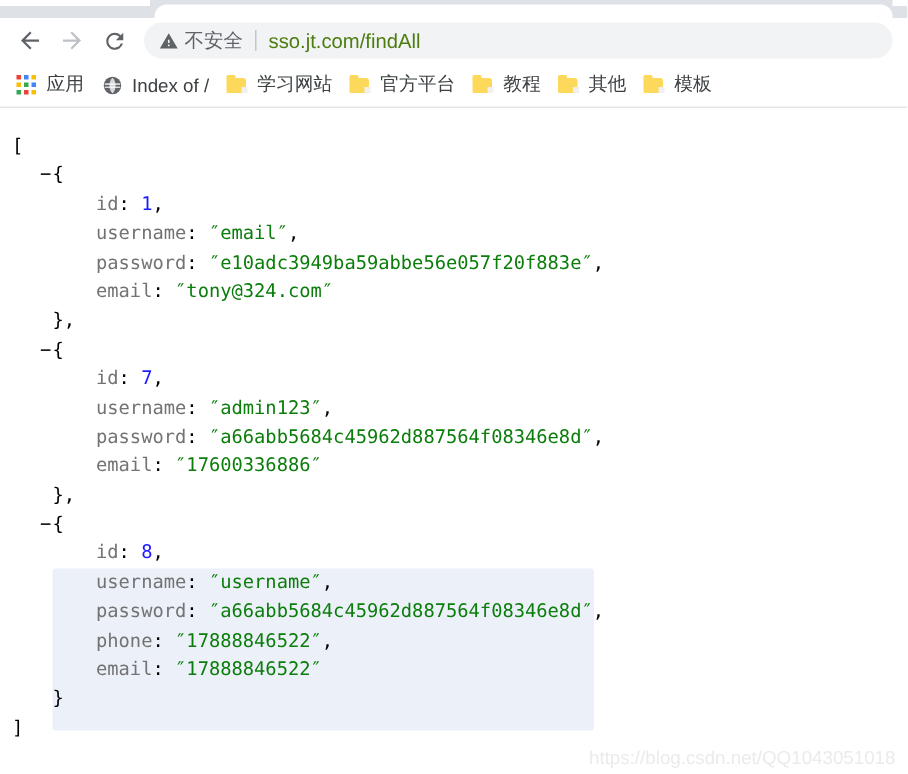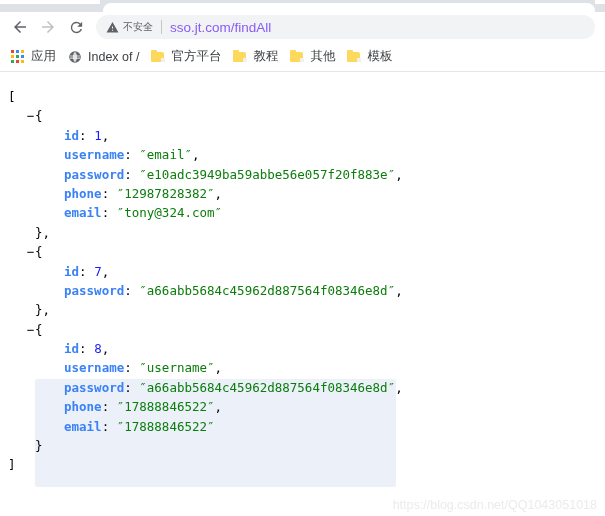--- a/index.html
+++ b/index.html
@@ -55,29 +55,29 @@
     height: 24px;
     margin-left: 6px; margin-right: 10px;
     background: #f1f3f4;
     border-radius: 12px;
     display: flex; align-items: center;
     padding: 0 10px;
     overflow: hidden;
   }
   .warn-icon { flex: 0 0 auto; margin-right: 4px; display: flex; align-items: center; }
   .warn-label {
-    font-size: 10px; color: #5f6368; white-space: nowrap;
+    font-size: 13px; color: #5f6368; white-space: nowrap;
     flex: 0 0 auto;
   }
   .omni-sep {
     width: 1px; height: 14px; background: #c4c7c5;
     margin: 0 8px; flex: 0 0 auto;
   }
   .omni-url {
-    font-size: 13.5px; color: #8b5cf6; white-space: nowrap;
+    font-size: 13.5px; color: #4d7c0f; white-space: nowrap;
     overflow: hidden; text-overflow: ellipsis;
   }
 
   
   .bookmarks {
     position: absolute; left: 0; top: 42px; width: 605px; height: 30px;
     background: #ffffff;
     display: flex; align-items: center;
     padding-left: 6px;
     border-bottom: 1px solid #e4e6e8;
@@ -138,21 +138,21 @@
   .hl {
     position: absolute; left: 35px; top: 306px;
     width: 361px; height: 108px;
     background: #ecf0f9;
     border-radius: 2px;
   }
   .json-lines { position: relative; z-index: 2; }
 
   .bracket { color: #000000; }
   .brace { color: #000000; }
-  .key { color: #3b82f6; font-weight: bold; }
+  .key { color: #737373; font-weight: normal; }
   .num { color: #1a1aff; }
   .str { color: #0b7d0b; }
   .punc { color: #000000; }
   .toggle {
     color: #000000; display: inline-block; width: 9px; text-align: center;
     user-select: none;
   }
 
   .indent1 { display: inline-block; width: 18px; }
   .indent2 { display: inline-block; width: 56px; }
@@ -240,20 +240,30 @@
       <span class="bm-icon">
         <svg width="14" height="14" viewBox="0 0 24 24">
           <circle cx="12" cy="12" r="10" fill="#5f6368"></circle>
           <path d="M12 3c2.5 2 3.5 5.5 3.5 9s-1 7-3.5 9c-2.5-2-3.5-5.5-3.5-9S9.5 5 12 3z" fill="#ffffff" opacity=".75"></path>
           <path d="M3.2 9.5h17.6v1.8H3.2zM3.2 13h17.6v1.8H3.2z" fill="#ffffff" opacity=".75"></path>
         </svg>
       </span>
       <span class="bm-label">Index of /</span>
     </div>
 
+    <div class="bm">
+      <span class="bm-icon">
+        <span class="folder-icon">
+            <span class="ftab"></span>
+            <span class="fbody"></span>
+            <span class="fcorner"></span>
+          </span>
+      </span>
+      <span class="bm-label">学习网站</span>
+    </div>
 
     <div class="bm">
       <span class="bm-icon">
         <span class="folder-icon">
             <span class="ftab"></span>
             <span class="fbody"></span>
             <span class="fcorner"></span>
           </span>
       </span>
       <span class="bm-label">官方平台</span>
@@ -303,34 +313,35 @@
         <div class="line"><span class="bracket">[</span></div>
 
         <div class="line obj-open"><span class="indent1"></span><span class="toggle">−</span><span class="brace">{</span></div>
 
         <div class="line"><span class="indent2"></span><span class="key">id</span><span class="punc">: </span><span class="num">1</span><span class="punc">,</span></div>
 
         <div class="line"><span class="indent2"></span><span class="key">username</span><span class="punc">: </span><span class="str">″</span><span class="str">email</span><span class="str">″</span><span class="punc">,</span></div>
 
         <div class="line"><span class="indent2"></span><span class="key">password</span><span class="punc">: </span><span class="str">″</span><span class="str">e10adc3949ba59abbe56e057f20f883e</span><span class="str">″</span><span class="punc">,</span></div>
 
-        <div class="line"><span class="indent2"></span><span class="key">phone</span><span class="punc">: </span><span class="str">″</span><span class="str">12987828382</span><span class="str">″</span><span class="punc">,</span></div>
 
         <div class="line"><span class="indent2"></span><span class="key">email</span><span class="punc">: </span><span class="str">″</span><span class="str">tony@324.com</span><span class="str">″</span></div>
 
         <div class="line obj-close"><span class="indent-close"></span><span class="brace">},</span></div>
 
         <div class="line obj-open"><span class="indent1"></span><span class="toggle">−</span><span class="brace">{</span></div>
 
         <div class="line"><span class="indent2"></span><span class="key">id</span><span class="punc">: </span><span class="num">7</span><span class="punc">,</span></div>
 
+        <div class="line"><span class="indent2"></span><span class="key">username</span><span class="punc">: </span><span class="str">″</span><span class="str">admin123</span><span class="str">″</span><span class="punc">,</span></div>
 
         <div class="line"><span class="indent2"></span><span class="key">password</span><span class="punc">: </span><span class="str">″</span><span class="str">a66abb5684c45962d887564f08346e8d</span><span class="str">″</span><span class="punc">,</span></div>
 
 
+        <div class="line"><span class="indent2"></span><span class="key">email</span><span class="punc">: </span><span class="str">″</span><span class="str">17600336886</span><span class="str">″</span></div>
 
         <div class="line obj-close"><span class="indent-close"></span><span class="brace">},</span></div>
 
         <div class="line obj-open"><span class="indent1"></span><span class="toggle">−</span><span class="brace">{</span></div>
 
         <div class="line"><span class="indent2"></span><span class="key">id</span><span class="punc">: </span><span class="num">8</span><span class="punc">,</span></div>
 
         <div class="line"><span class="indent2"></span><span class="key">username</span><span class="punc">: </span><span class="str">″</span><span class="str">username</span><span class="str">″</span><span class="punc">,</span></div>
 
         <div class="line"><span class="indent2"></span><span class="key">password</span><span class="punc">: </span><span class="str">″</span><span class="str">a66abb5684c45962d887564f08346e8d</span><span class="str">″</span><span class="punc">,</span></div>

